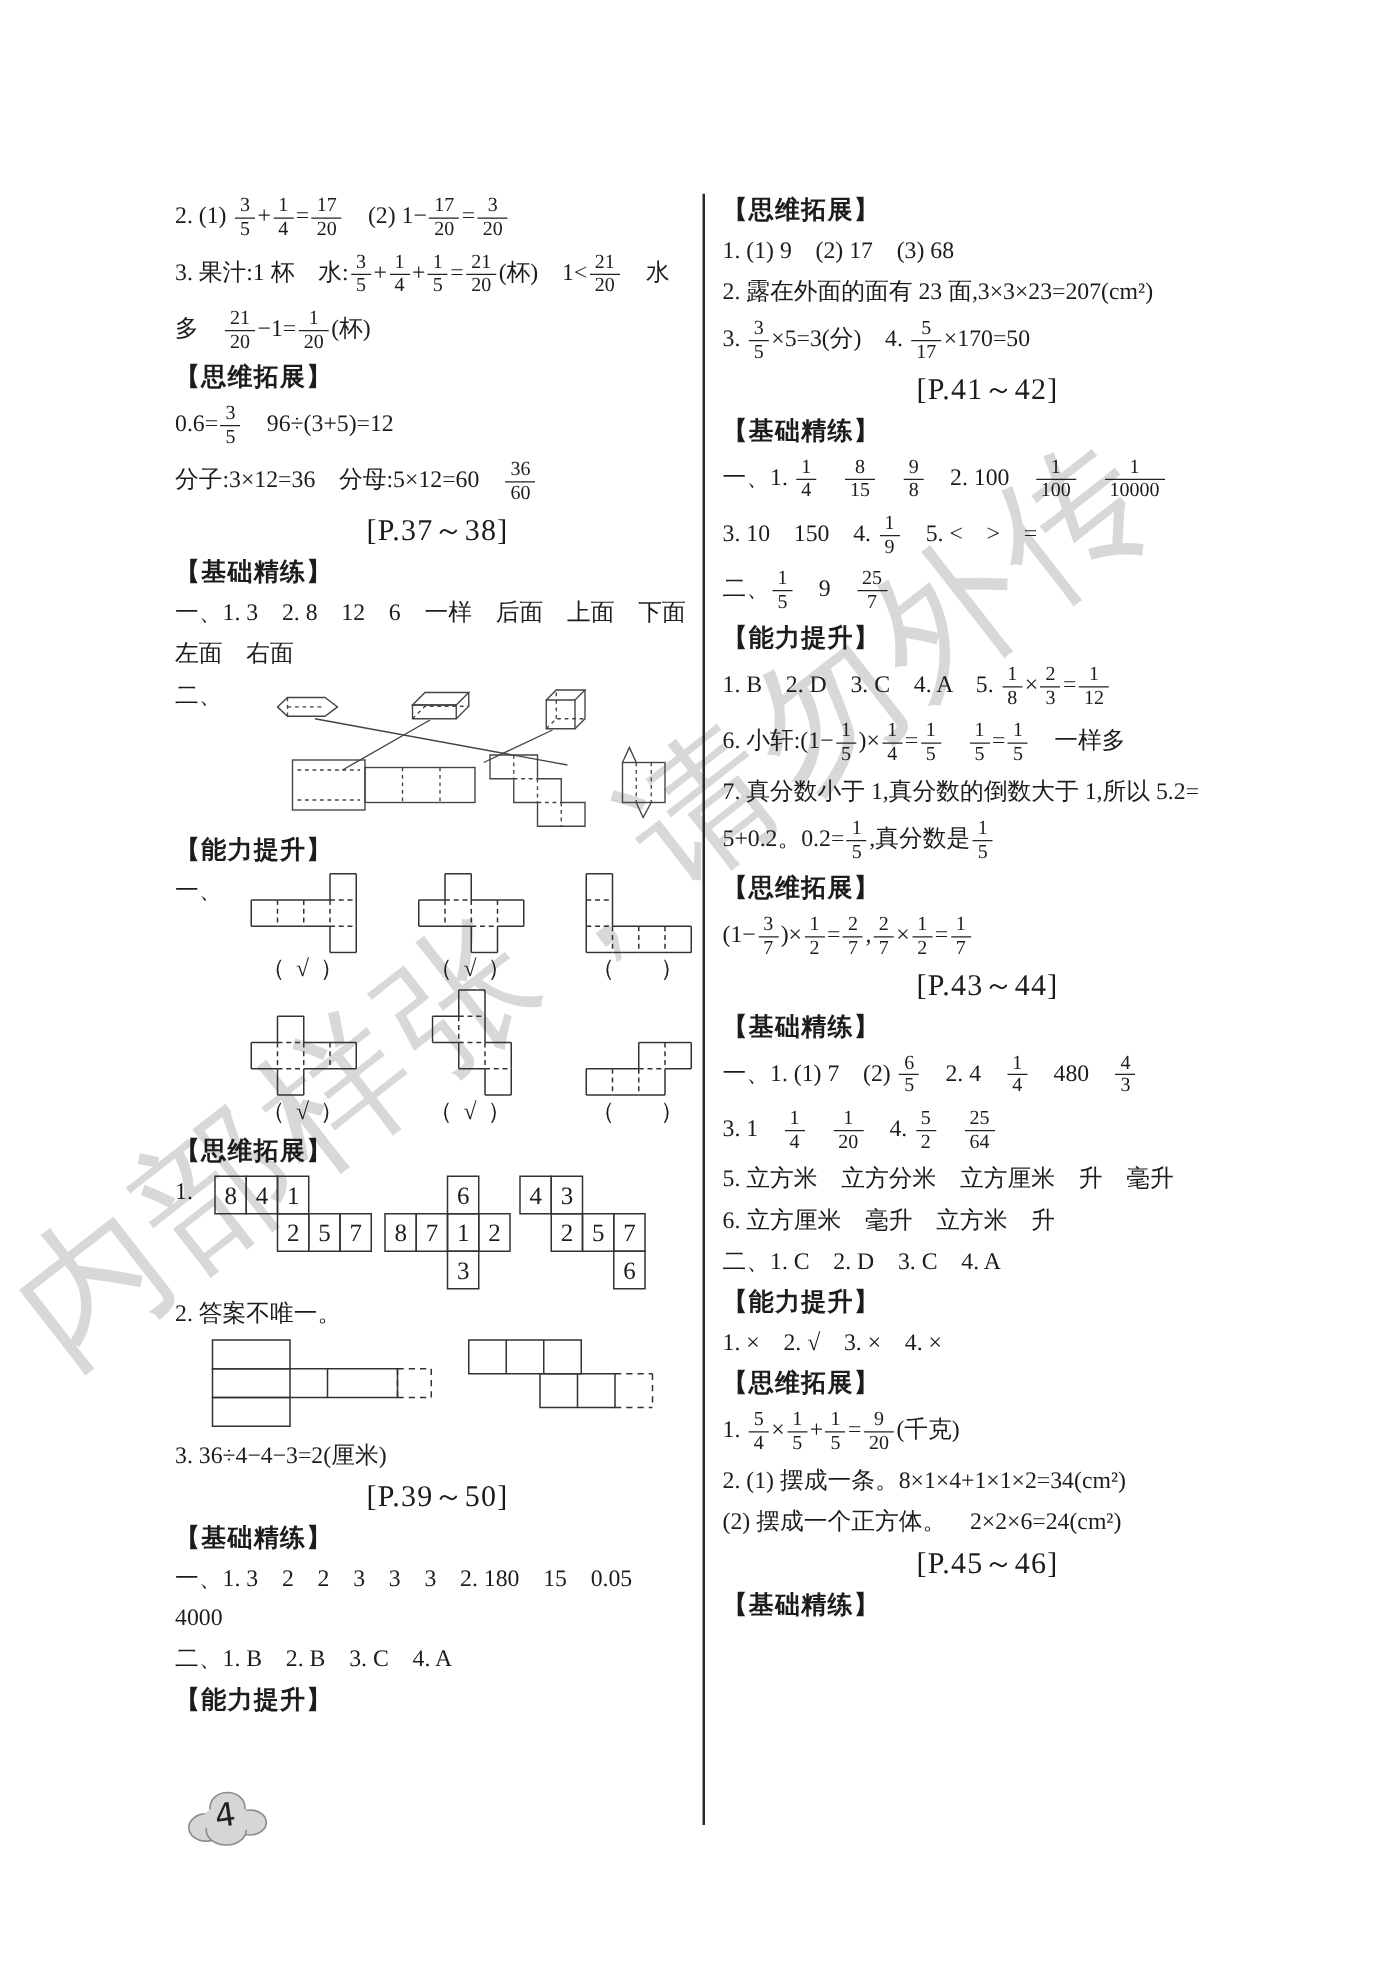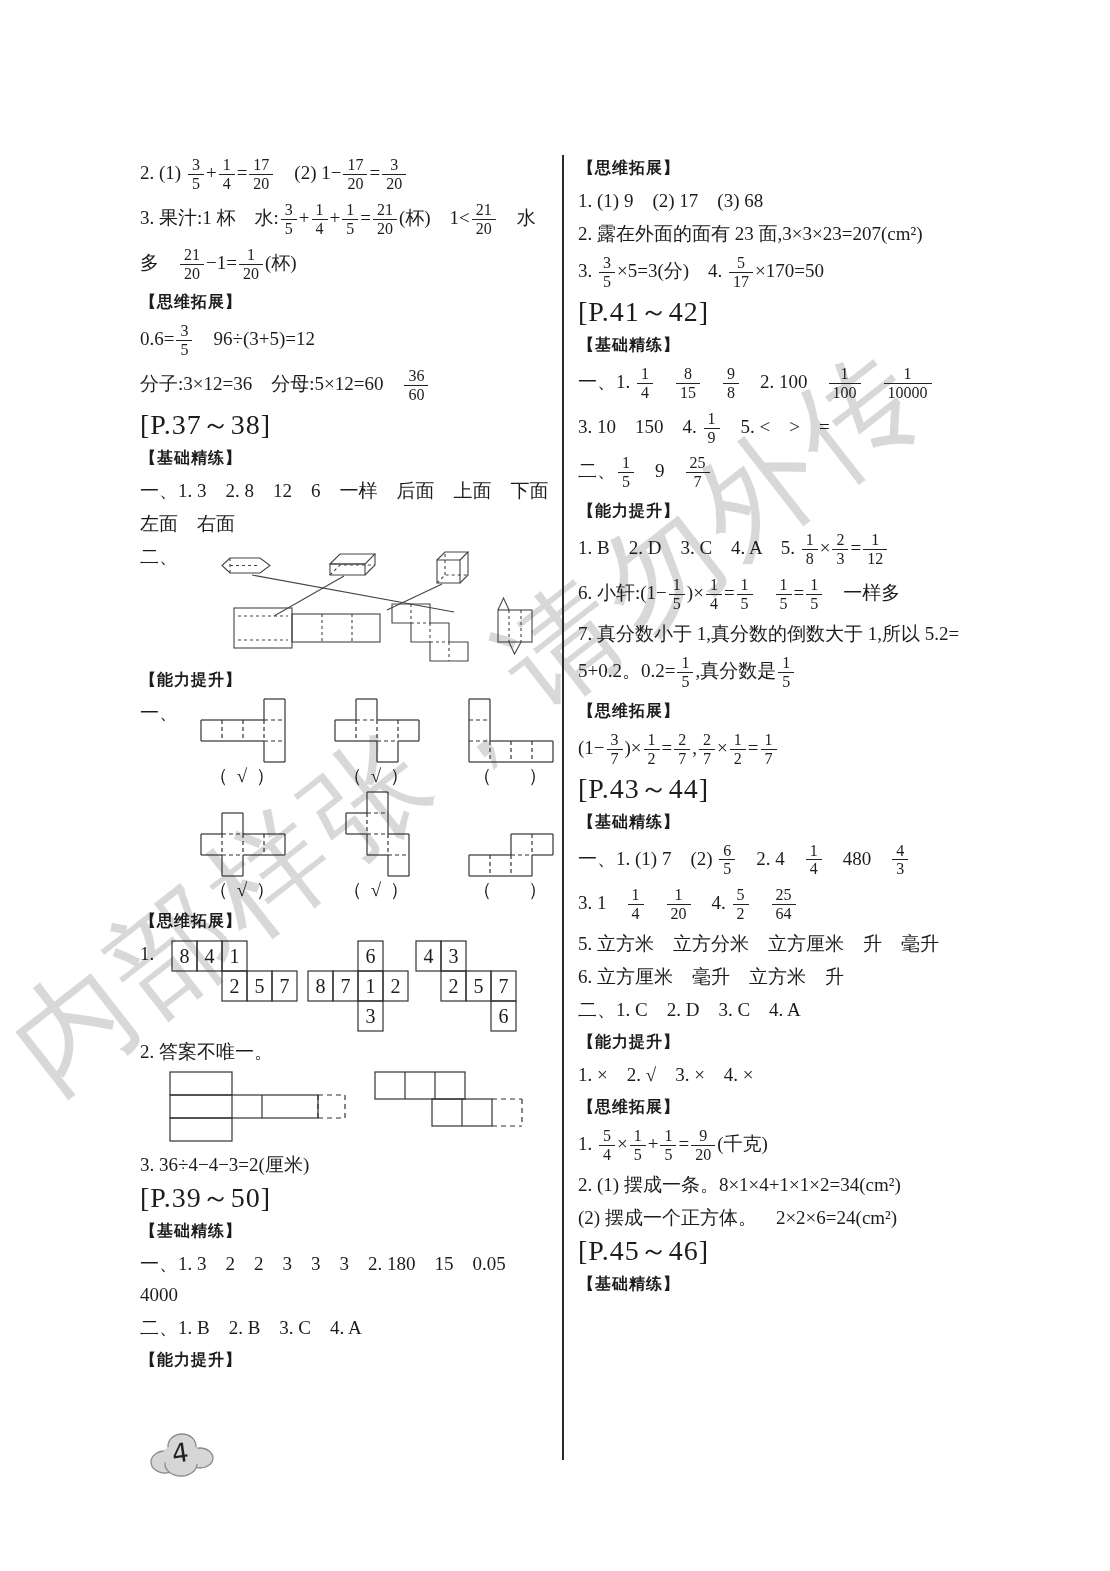--- a/index.html
+++ b/index.html
@@ -6,22 +6,22 @@
   body{
     width:1110px;height:1571px;position:relative;background:#ffffff;
     font-family:"Liberation Serif","DejaVu Serif",serif;color:#1c1c1c;
     overflow:hidden;
   }
   .column{position:absolute;top:152px;z-index:2;}
   #left-col{left:140px;width:420px;}
   #right-col{left:578px;width:424px;}
   .line{font-size:19px;line-height:31px;margin:0;padding:1px 0;}
   .hdr{font-family:Liberation Serif, serif;font-weight:bold;
-       font-size:16px;line-height:32px;letter-spacing:1px;}
-  .pref{font-size:28px;line-height:34px;letter-spacing:1px;}
+       font-size:20px;line-height:32px;letter-spacing:1px;}
+  .pref{font-size:24px;line-height:34px;text-align:center;letter-spacing:1px;}
   .frac{display:inline-flex;flex-direction:column;vertical-align:middle;
         text-align:center;font-size:16px;line-height:1.12;margin:3px 2px;}
   .frac .num{border-bottom:1.4px solid #222;padding:0 4px;display:block;}
   .frac .den{padding:0 4px;display:block;}
   .diag{margin:2px 0;}
   .diag-row{display:flex;align-items:flex-start;}
   .diag-label{font-size:19px;line-height:30px;flex:0 0 auto;margin-right:4px;}
   .nets-grid{display:flex;flex-direction:column;gap:2px;flex:1;}
   .nets-row{display:flex;justify-content:space-between;align-items:flex-end;padding:0 6px 0 18px;}
   .net-item{display:flex;flex-direction:column;align-items:center;}

